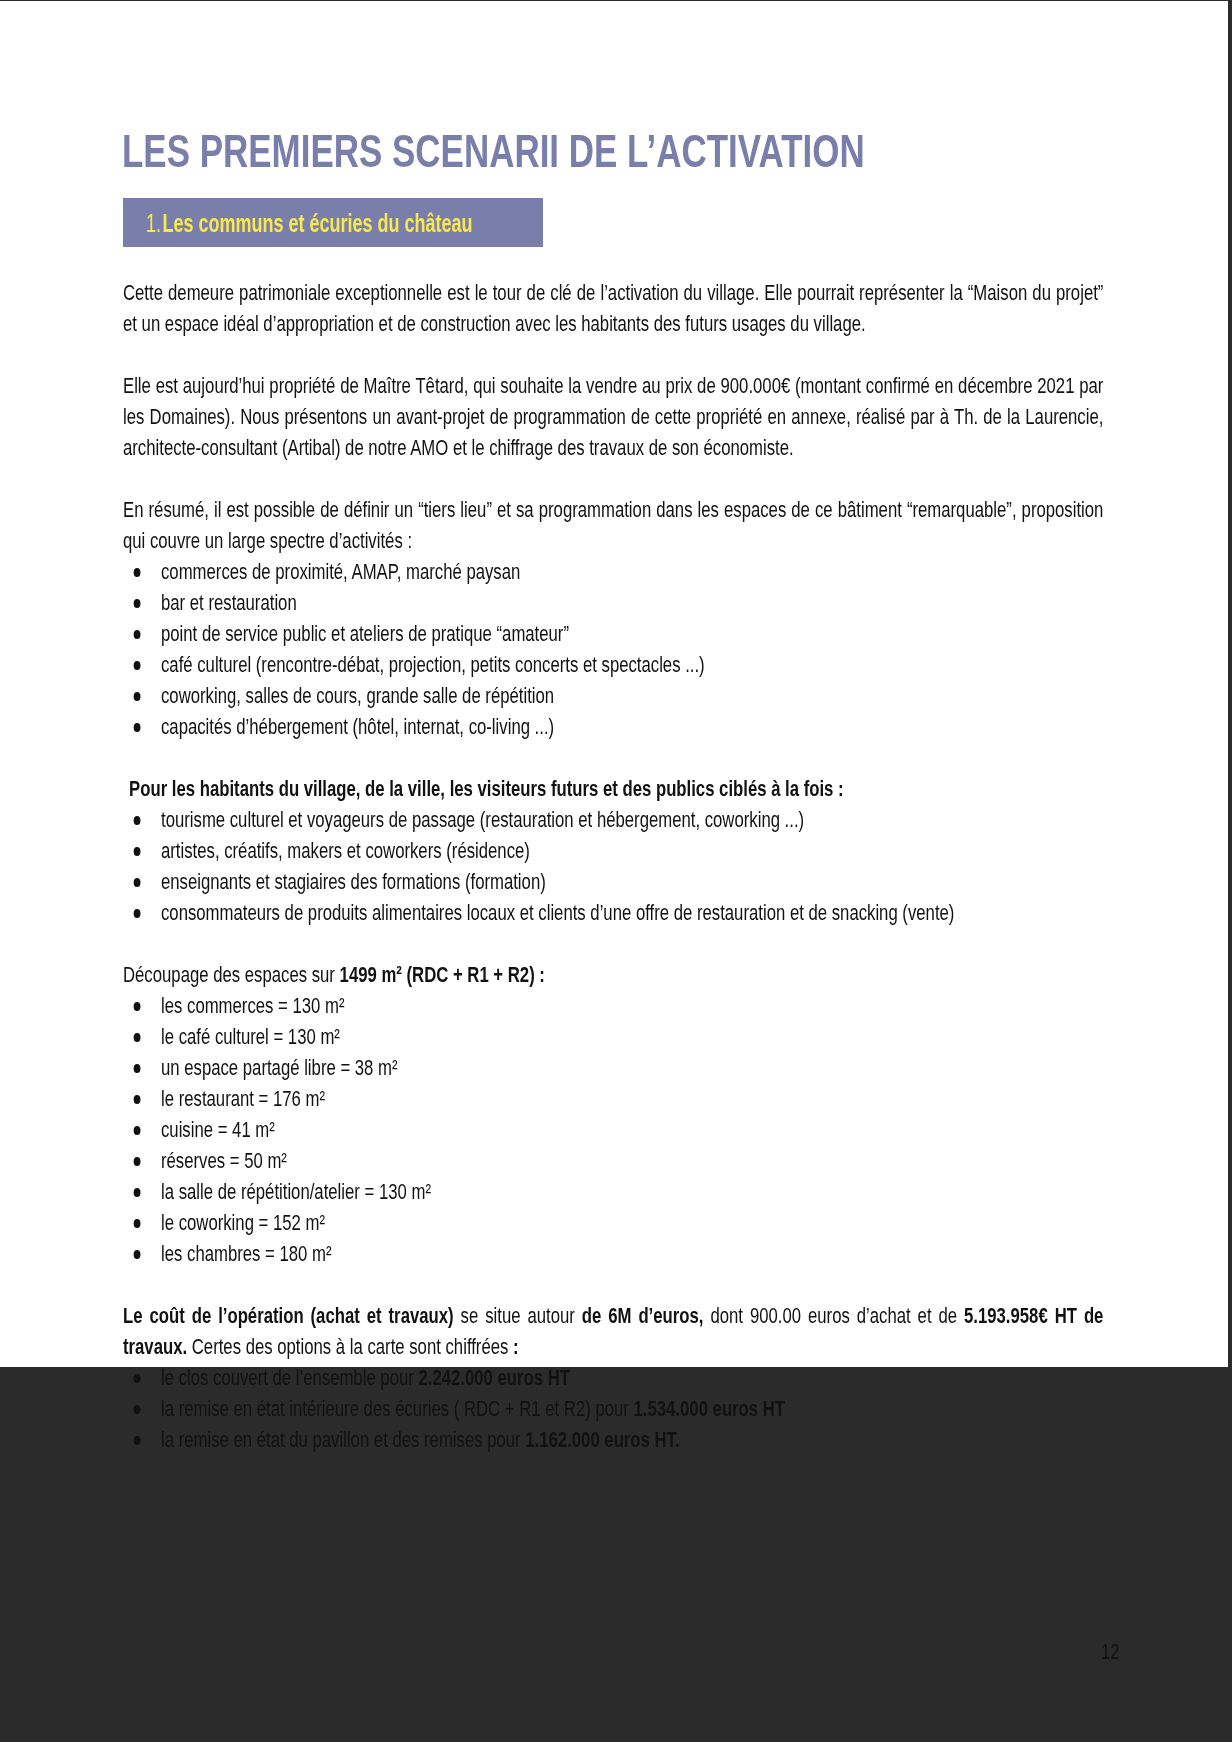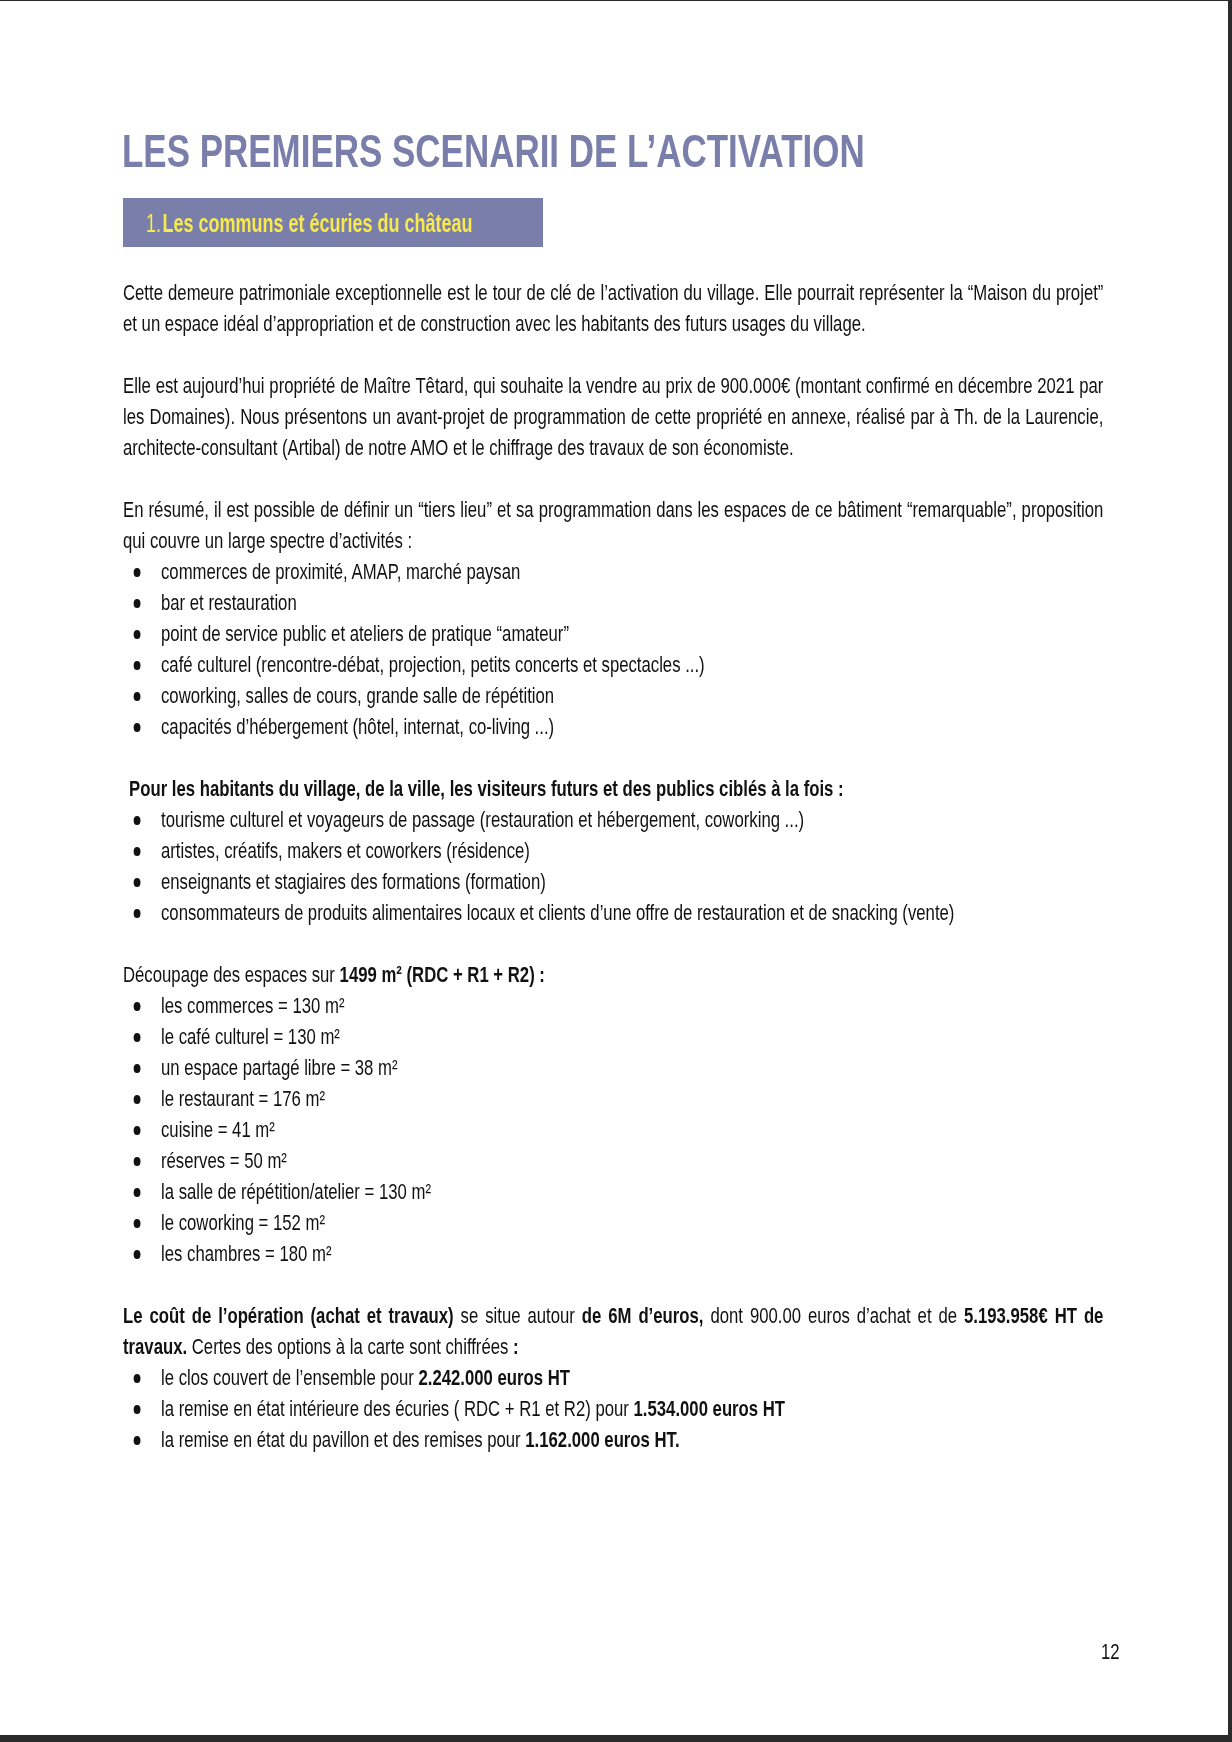--- a/index.html
+++ b/index.html
@@ -1,21 +1,21 @@
 <!DOCTYPE html>
 <html><head>
 <meta charset="utf-8">
 <style>
   html, body { margin: 0; padding: 0; }
   body {
     width: 1232px; height: 1742px; overflow: hidden;
     background: #2b2b2b; position: relative;
   }
   .page {
-    position: absolute; left: 0; top: 1px; width: 1228px; height: 1734px;
+    position: absolute; left: 0; top: 1px; width: 1228px; height: 1366px;
     background: #ffffff;
     text-decoration: underline;
   }
   .title {
     position: absolute; left: 122px; top: 121px; width: 1000px;
     font-family: "Liberation Sans", sans-serif; font-weight: bold;
     font-size: 46px; line-height: 58px; color: #7a7eaa;
     transform-origin: 0 0; transform: scaleX(0.76);
     white-space: nowrap; letter-spacing: 0px;
   }

